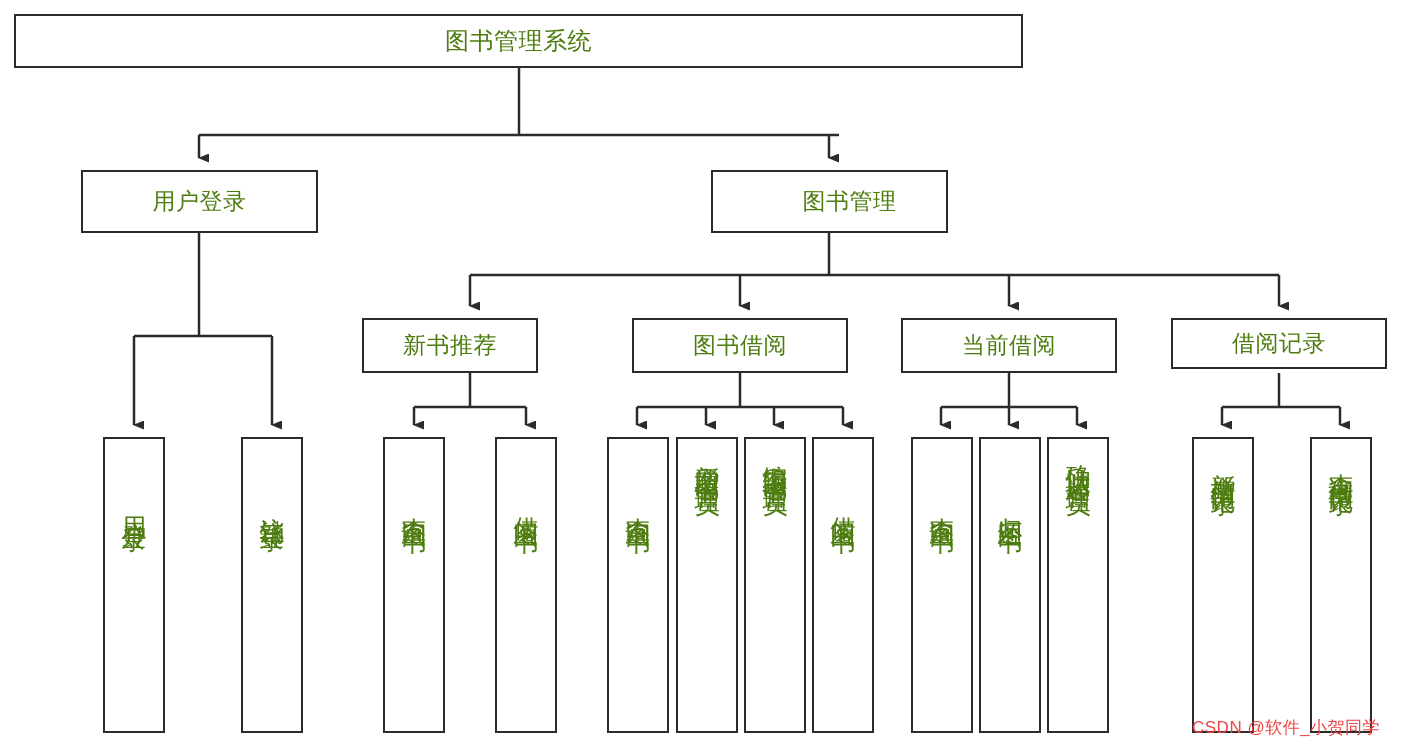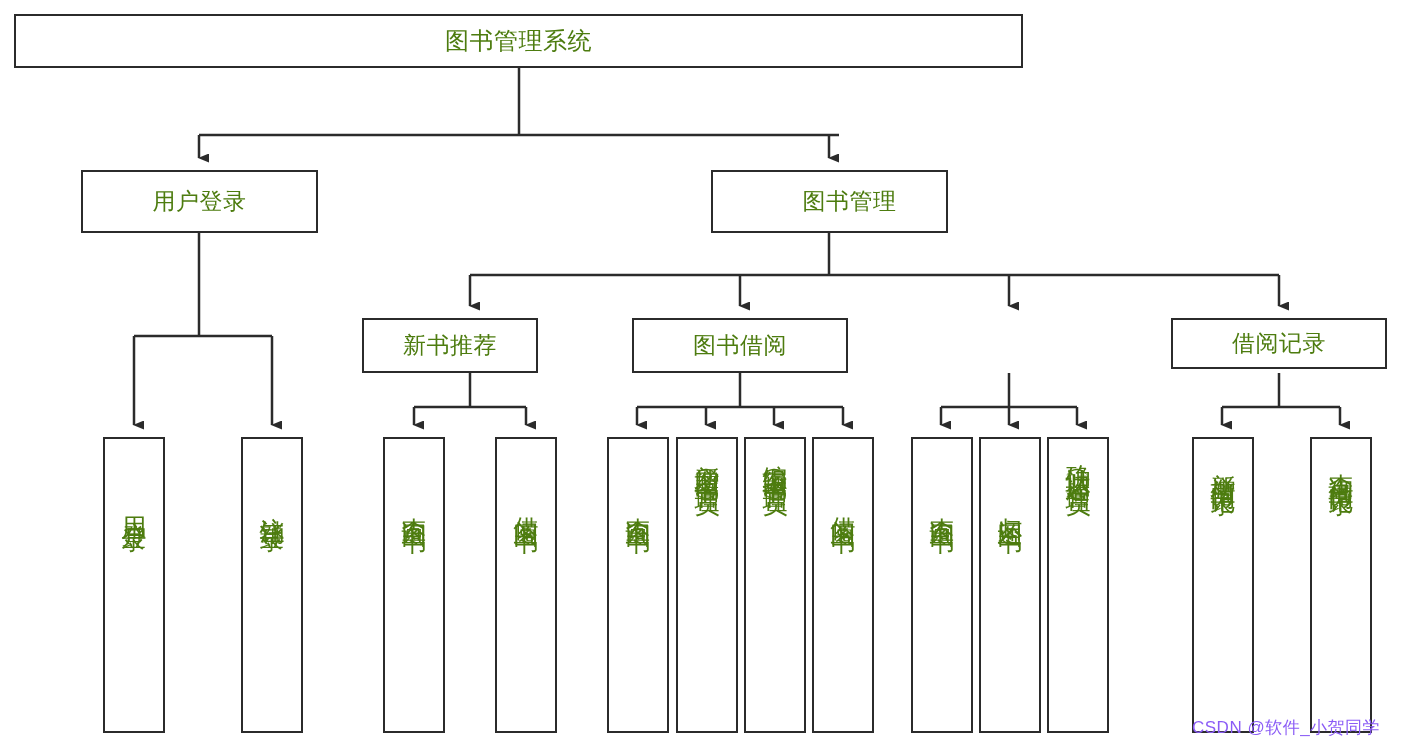--- a/index.html
+++ b/index.html
@@ -67,21 +67,21 @@
     margin-top: 58px;
   }
   .node.leaf.pad-small .node-label {
     margin-top: 14px;
   }
   .node.leaf.pad-tiny .node-label {
     margin-top: 6px;
   }
   .watermark {
     position: absolute;
-    color: #8b5cf6;
+    color: #ef4444;
     font-size: 17px;
     white-space: nowrap;
     letter-spacing: 0.5px;
   }
 </style>
 </head>
 <body>
 
 <div id="canvas">
 
@@ -148,20 +148,23 @@
   <div class="node horiz" style="left:711px; top:170px; width:237px; height:63px;padding-left:40px;">
     <span class="node-label">图书管理</span>
   </div>
 
   <div class="node horiz" style="left:362px; top:318px; width:176px; height:55px;">
     <span class="node-label">新书推荐</span>
   </div>
   <div class="node horiz" style="left:632px; top:318px; width:216px; height:55px;">
     <span class="node-label">图书借阅</span>
   </div>
+  <div class="node horiz" style="left:901px; top:318px; width:216px; height:55px;">
+    <span class="node-label">当前借阅</span>
+  </div>
   <div class="node horiz" style="left:1171px; top:318px; width:216px; height:51px;">
     <span class="node-label">借阅记录</span>
   </div>
 
   <div class="node leaf pad-mid" style="left:103px; top:437px; width:62px; height:296px;">
     <span class="node-label">用户登录</span>
   </div>
   <div class="node leaf pad-mid" style="left:241px; top:437px; width:62px; height:296px;">
     <span class="node-label">注销登录</span>
   </div>

